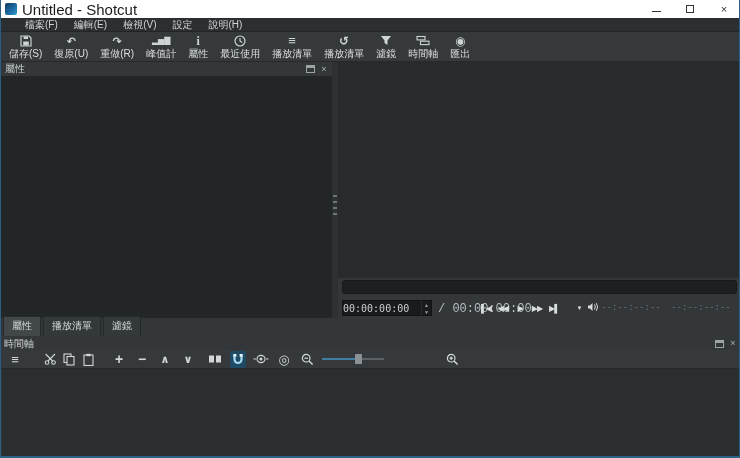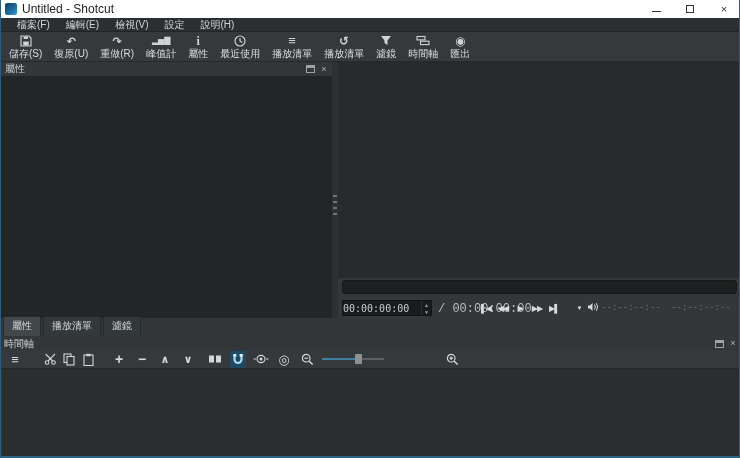--- a/index.html
+++ b/index.html
@@ -11,29 +11,29 @@
     box-sizing:border-box;
     border-left:1px solid #2b5f80;border-right:1px solid #2b5f80;
   }
   #win *{box-sizing:border-box;}
   .abs{position:absolute;}
 
   
   .titlebar{left:0;top:0;width:740px;height:18px;background:#ffffff;display:flex;align-items:center;}
   .appicon{width:12px;height:12px;margin:0 5px 0 4px;border-radius:2px;
     background:linear-gradient(135deg,#123a5e,#1d6fa8 60%,#2fa3c8);}
-  .wtitle{color:#1c1c1c;font-size:12px;}
+  .wtitle{color:#1c1c1c;font-size:15px;}
   .winbtns{margin-left:auto;display:flex;height:18px;}
   .winbtn{width:34px;height:18px;display:flex;align-items:center;justify-content:center;color:#333;font-size:11px;}
   .maxglyph{width:8px;height:8px;border:1px solid #333;}
   .minglyph{width:9px;height:1px;background:#333;margin-top:4px;}
 
   
   .menubar{left:0;top:18px;width:740px;height:14px;background:#2b2f31;border-bottom:1px solid #222527;
-    display:flex;align-items:center;padding-left:8px;}
+    display:flex;align-items:center;padding-left:16px;}
   .menuitem{padding:0 8px;color:#d2d5d6;line-height:14px;}
 
   
   .toolbar{left:0;top:32px;width:740px;height:30px;background:#35393b;border-bottom:1px solid #26292b;
     display:flex;align-items:stretch;padding-left:2px;}
   .tbtn{display:flex;flex-direction:column;align-items:center;justify-content:center;
     padding:1px 6px 1px 6px;color:#e2e5e6;}
   .tbtn .ticon{height:14px;display:flex;align-items:center;justify-content:center;color:#ced3d5;
     font-size:11px;line-height:12px;}
   .tbtn .tlabel{font-size:10px;line-height:12px;white-space:nowrap;color:#dcdfe0;}

